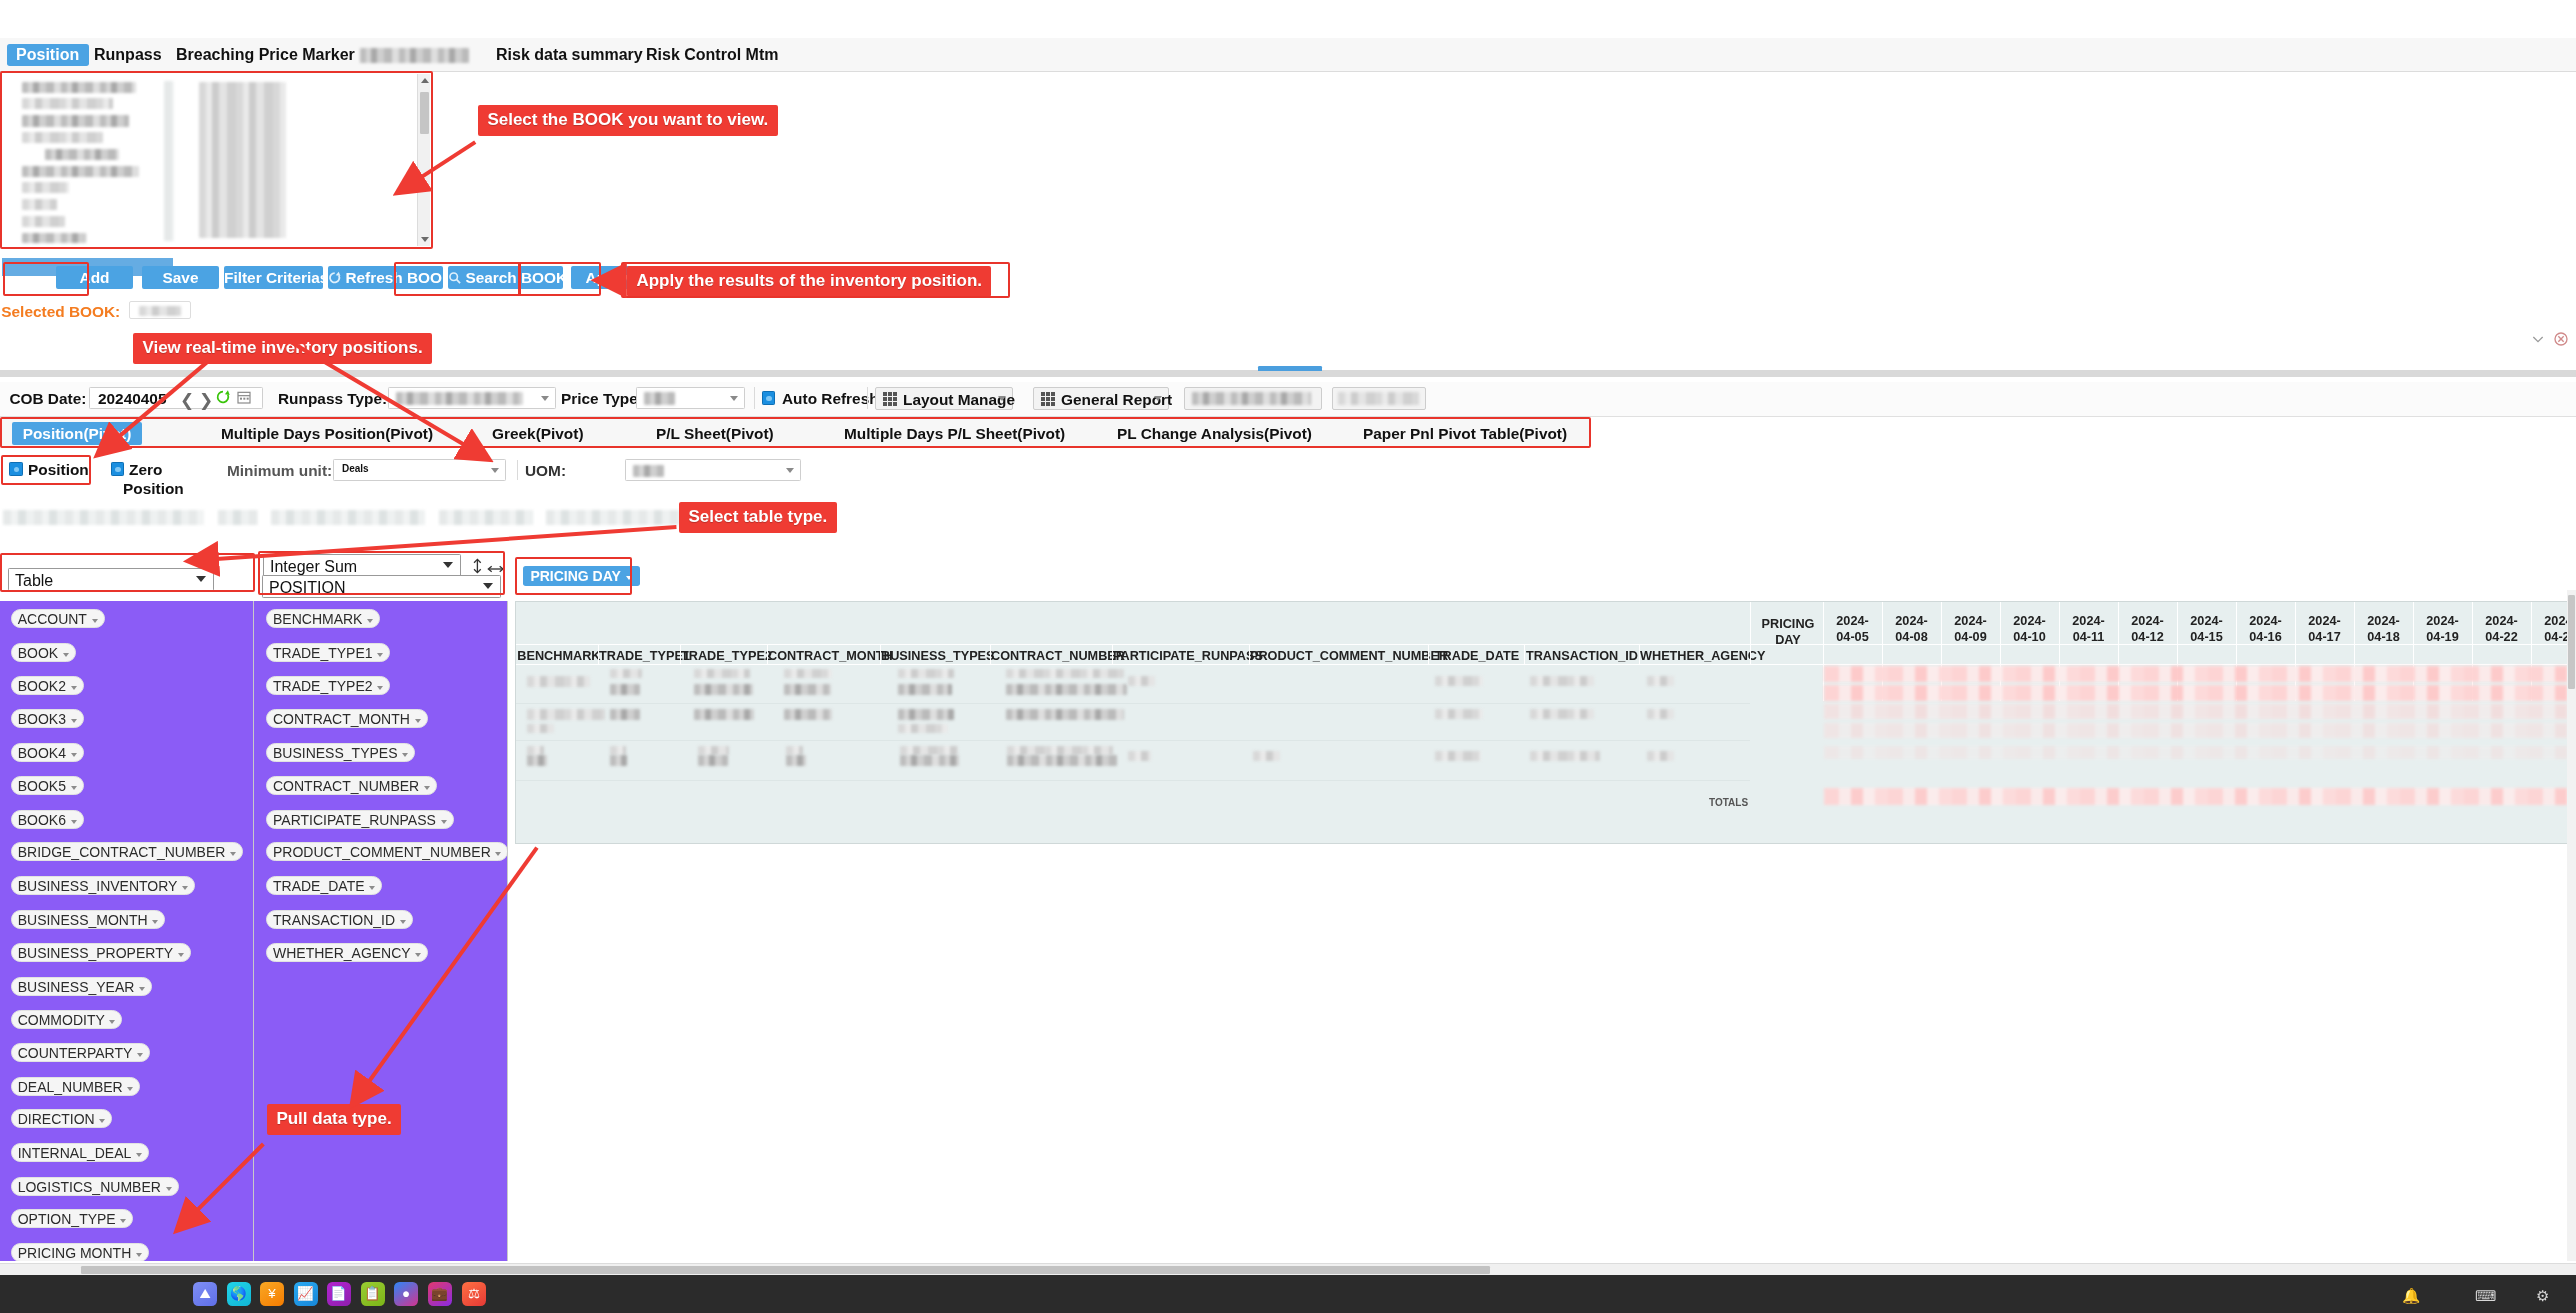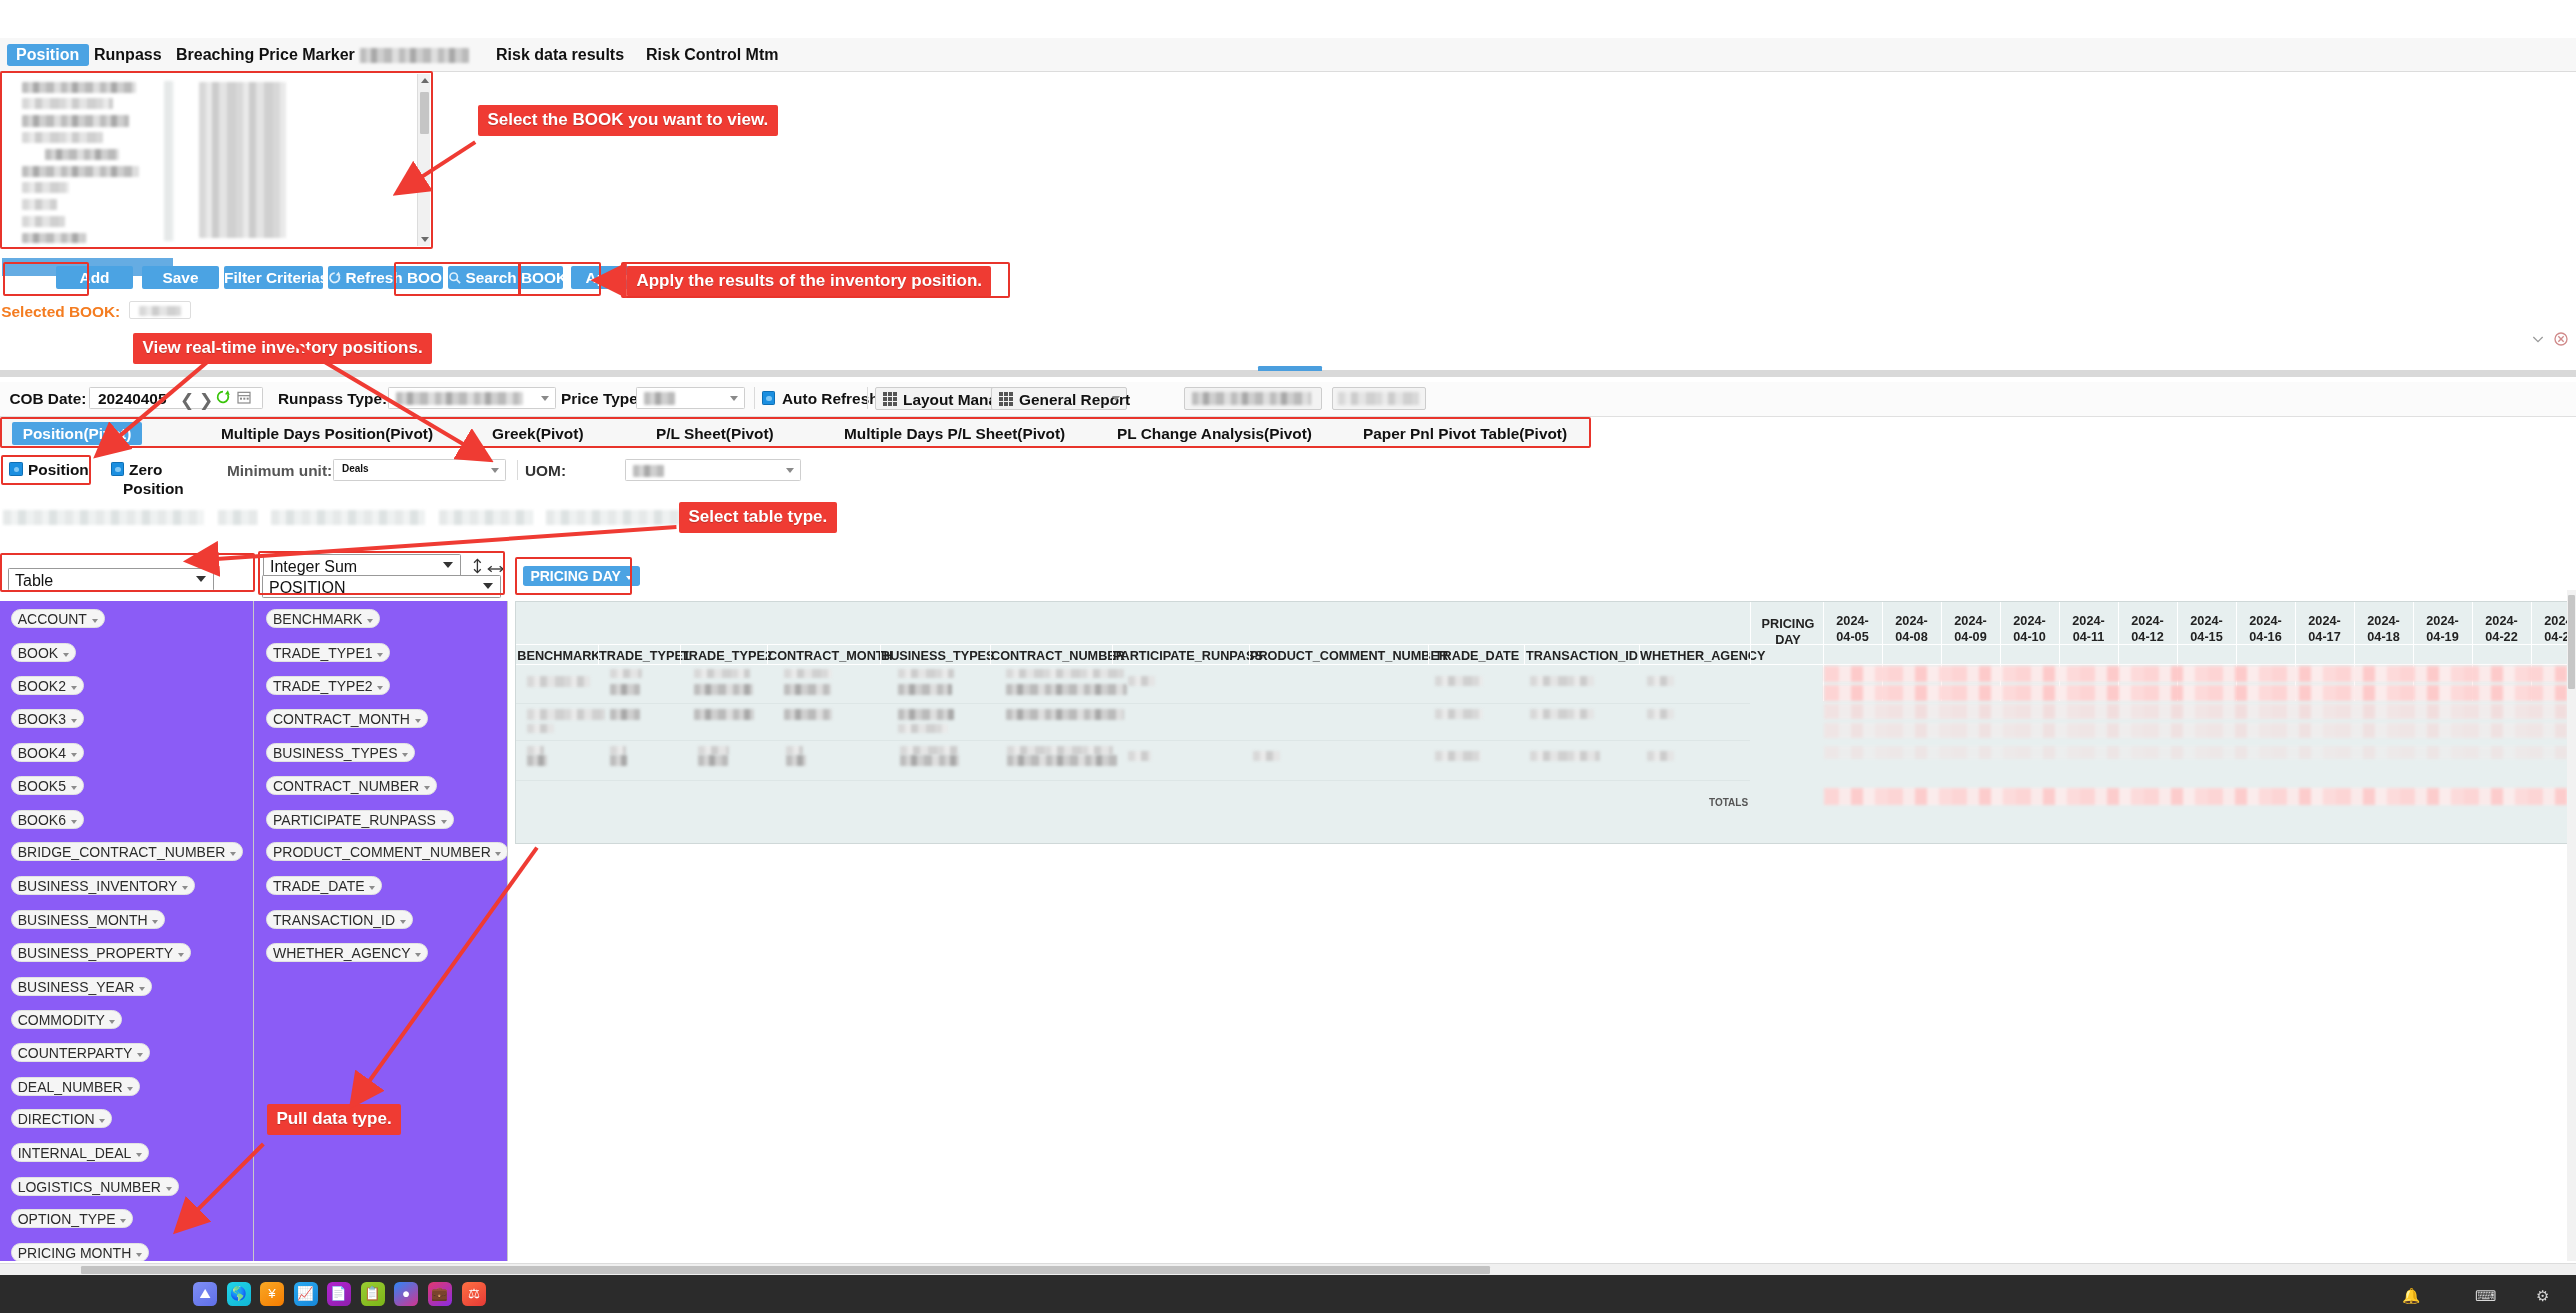--- a/index.html
+++ b/index.html
@@ -296,21 +296,21 @@
 <body>
 
 <div id="app">
 
 
   <div class="maintabs">
     <div class="mtab active" style="left:6.7px;">Position</div>
     <div class="mtab" style="left:94px;">Runpass</div>
     <div class="mtab" style="left:176px;">Breaching Price Marker</div>
     <div class="mtab" style="left:360px;"><span class="blur" style="width:109px;height:14.8px;"></span></div>
-    <div class="mtab" style="left:496px;">Risk data results</div>
+    <div class="mtab" style="left:496px;">Risk data summary</div>
     <div class="mtab" style="left:646px;">Risk Control Mtm</div>
   </div>
 
   <div class="bookpanel">
     <div class="book-rows">
       <div class="book-row">
           <span class="blur" style="width:114px;height:11.4px;position:absolute;left:14.8px;top:0.7px;"></span>
         </div>
       <div class="book-row">
           <span class="blur light" style="width:91px;height:10.7px;position:absolute;left:14.8px;top:0.7px;"></span>
@@ -443,21 +443,21 @@
     <div class="vdiv" style="left:754px;top:5.4px;height:21.5px;"></div>
     <div class="chk" style="left:762px;top:9.4px;"></div>
     <span class="lbl" style="position:absolute;left:782px;top:8px;">Auto Refresh</span>
     <div class="vdiv" style="left:867px;top:5.4px;height:21.5px;"></div>
 
     <div class="btn-shell" style="left:875px;top:4.7px;width:138px;">
       <span class="grid-ic" style="left:6.7px;top:4px;"></span>
       <span class="lbl" style="position:absolute;left:27px;top:3.4px;">Layout Manage</span>
       <span class="caret-dn" style="top:8.7px;"></span>
     </div>
-    <div class="btn-shell" style="left:991px;top:4.7px;width:136px;padding-left:40px;">
+    <div class="btn-shell" style="left:1033px;top:4.7px;width:136px;padding-left:40px;">
       <span class="grid-ic" style="left:6.7px;top:4px;"></span>
       <span class="lbl" style="position:absolute;left:27px;top:3.4px;">General Report</span>
       <span class="caret-dn" style="top:8.7px;"></span>
     </div>
     <div class="btn-shell" style="left:1184px;top:4.7px;width:138px;">
       <span class="blur" style="position:absolute;left:6.7px;top:4px;width:119px;height:13.4px;"></span>
     </div>
     <div class="btn-shell" style="left:1332px;top:4.7px;width:94px;">
       <span class="blur light" style="position:absolute;left:5.4px;top:4px;width:81px;height:13.4px;"></span>
     </div>

